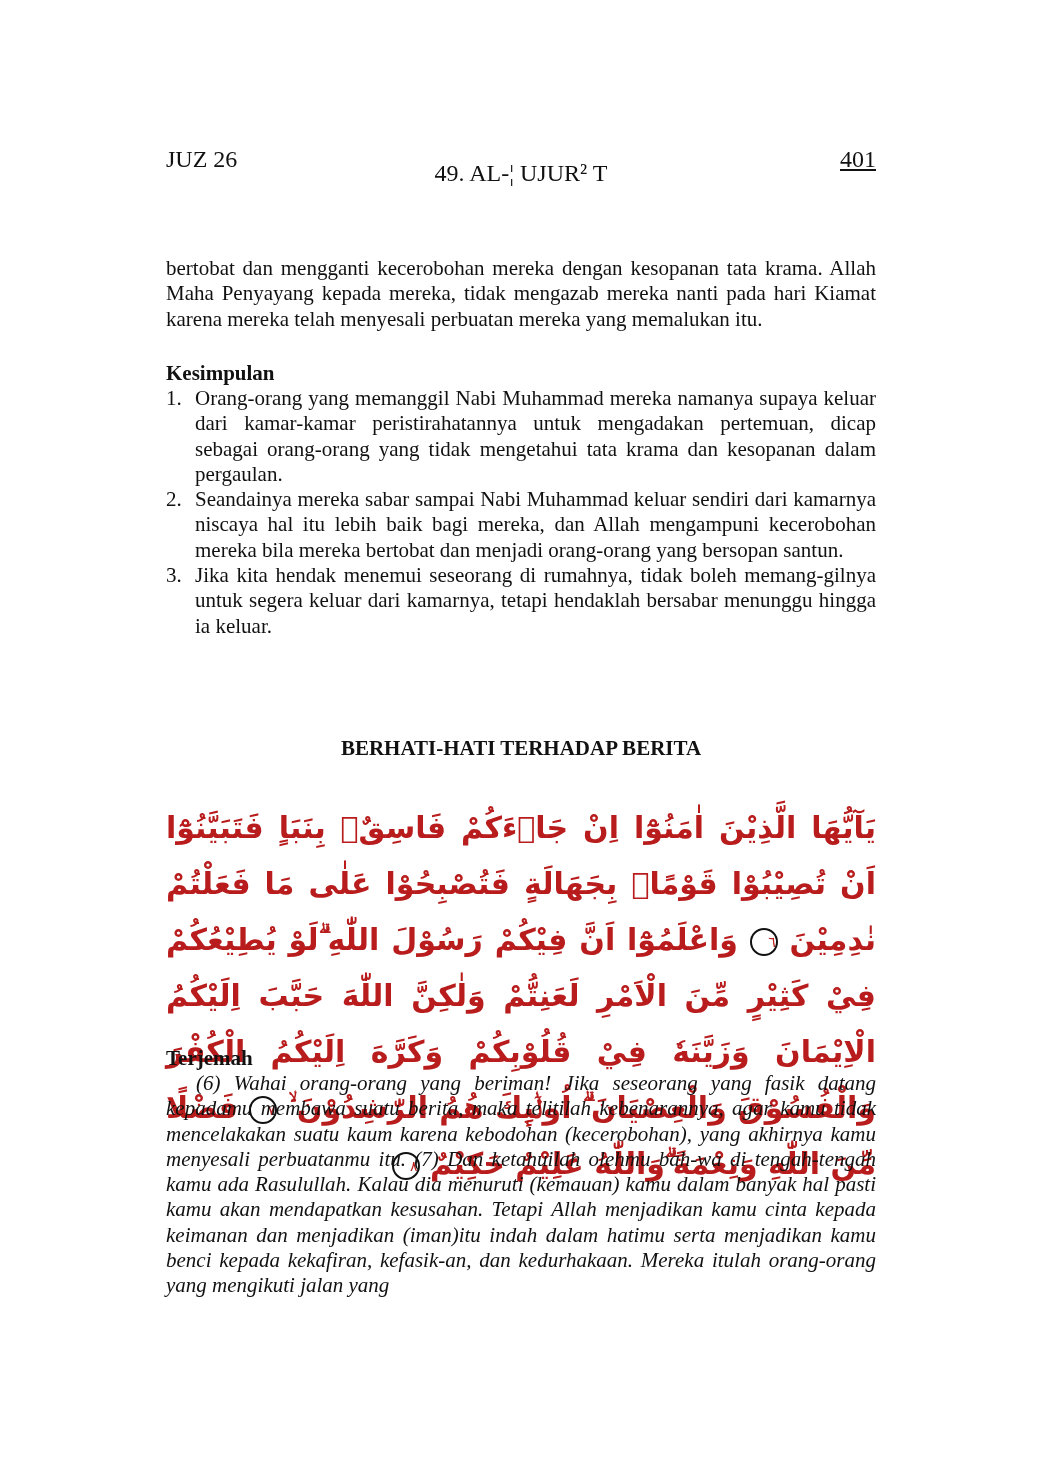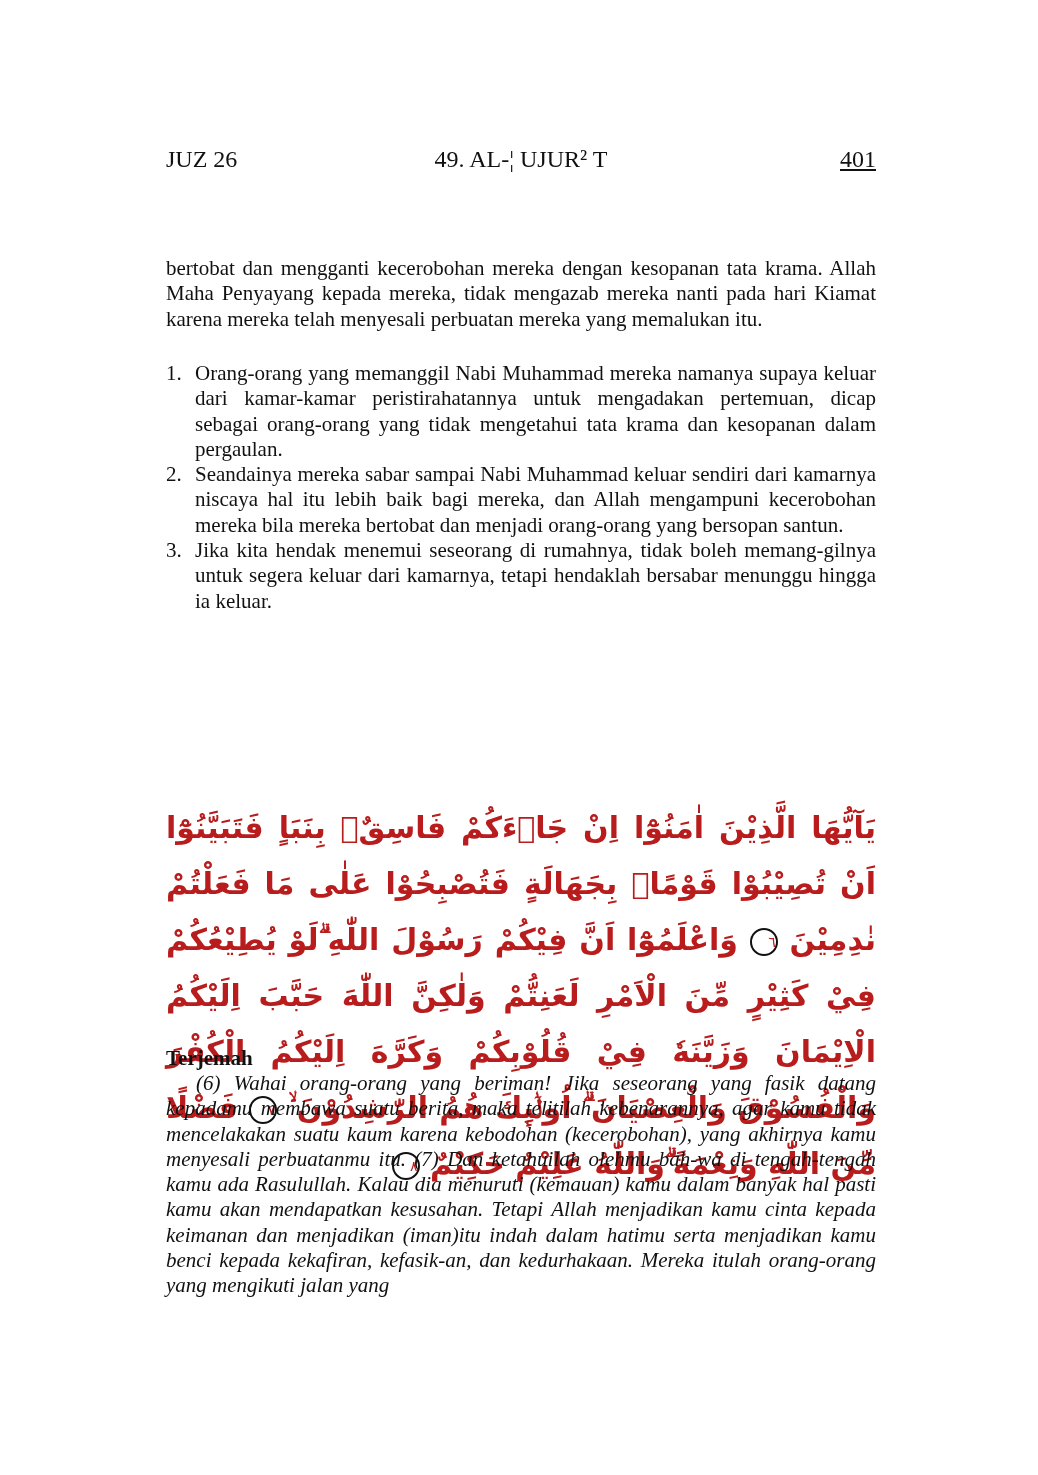--- a/index.html
+++ b/index.html
@@ -6,21 +6,21 @@
     body {
       width: 1038px; height: 1475px; position: relative; overflow: hidden;
       font-family: "Liberation Serif", "DejaVu Serif", serif;
       color: #111111;
     }
     .header {
       position: absolute; top: 145px; left: 166px; width: 710px; height: 30px;
       font-size: 24px; line-height: 28px;
     }
     .header .left { position: absolute; left: 0; top: 0; }
-    .header .center { position: absolute; left: 0; right: 0; top: 0; text-align: center; }
+    .header .center { position: absolute; left: 0; right: 0; top: 14px; text-align: center; }
     .header .right { position: absolute; right: 0; top: 0; text-decoration: underline; }
     .block { position: absolute; left: 166px; width: 710px; font-size: 21px; line-height: 25.3px; text-align: justify; }
     .p1 { top: 234px; margin-top: 22px; }
     .heading { font-weight: bold; font-size: 21px; line-height: 25px; }
     .kes { top: 361px; }
     ol.list { list-style: none; margin: 0; padding: 0; }
     ol.list li { position: relative; padding-left: 29px; text-align: justify; }
     ol.list li .num { position: absolute; left: 0; top: 0; }
     .section-title {
       position: absolute; left: 166px; width: 710px; top: 736px;
@@ -45,37 +45,39 @@
 
 <div class="header">
   <span class="left">JUZ 26</span>
   <span class="center">49. AL-¦ UJUR² T</span>
   <span class="right">401</span>
 </div>
 
 <div class="block p1">bertobat dan mengganti kecerobohan mereka dengan kesopanan tata krama. Allah Maha Penyayang kepada mereka, tidak mengazab mereka nanti pada hari Kiamat karena mereka telah menyesali perbuatan mereka yang memalukan itu.</div>
 
 <div class="block kes">
+  <div class="heading">Kesimpulan</div>
   <ol class="list">
     <li>
       <span class="num">1.</span>
       <span>Orang-orang yang memanggil Nabi Muhammad mereka namanya supaya keluar dari kamar-kamar peristirahatannya untuk mengadakan pertemuan, dicap sebagai orang-orang yang tidak mengetahui tata krama dan kesopanan dalam pergaulan.</span>
     </li>
     <li>
       <span class="num">2.</span>
       <span>Seandainya mereka sabar sampai Nabi Muhammad keluar sendiri dari kamarnya niscaya hal itu lebih baik bagi mereka, dan Allah mengampuni kecerobohan mereka bila mereka bertobat dan menjadi orang-orang yang bersopan santun.</span>
     </li>
     <li>
       <span class="num">3.</span>
       <span>Jika kita hendak menemui seseorang di rumahnya, tidak boleh memang-gilnya untuk segera keluar dari kamarnya, tetapi hendaklah bersabar menunggu hingga ia keluar.</span>
     </li>
   </ol>
 </div>
 
 <div class="section-title">
+  <div>BERHATI-HATI TERHADAP BERITA</div>
 </div>
 
 <div class="arabic">
   <span>يَآيُّهَا الَّذِيْنَ اٰمَنُوْٓا اِنْ جَاۤءَكُمْ فَاسِقٌۢ بِنَبَاٍ فَتَبَيَّنُوْٓا اَنْ تُصِيْبُوْا قَوْمًاۢ بِجَهَالَةٍ فَتُصْبِحُوْا عَلٰى مَا فَعَلْتُمْ نٰدِمِيْنَ</span>
   <span class="ayah-num">٦</span>
   <span>وَاعْلَمُوْٓا اَنَّ فِيْكُمْ رَسُوْلَ اللّٰهِ ۗلَوْ يُطِيْعُكُمْ فِيْ كَثِيْرٍ مِّنَ الْاَمْرِ لَعَنِتُّمْ وَلٰكِنَّ اللّٰهَ حَبَّبَ اِلَيْكُمُ الْاِيْمَانَ وَزَيَّنَهٗ فِيْ قُلُوْبِكُمْ وَكَرَّهَ اِلَيْكُمُ الْكُفْرَ وَالْفُسُوْقَ وَالْعِصْيَانَ ۗ اُولٰۤىِٕكَ هُمُ الرّٰشِدُوْنَ ۙ</span>
   <span class="ayah-num">٧</span>
   <span>فَضْلًا مِّنَ اللّٰهِ وَنِعْمَةً ۗوَاللّٰهُ عَلِيْمٌ حَكِيْمٌ</span>
   <span class="ayah-num">٨</span>
 </div>

